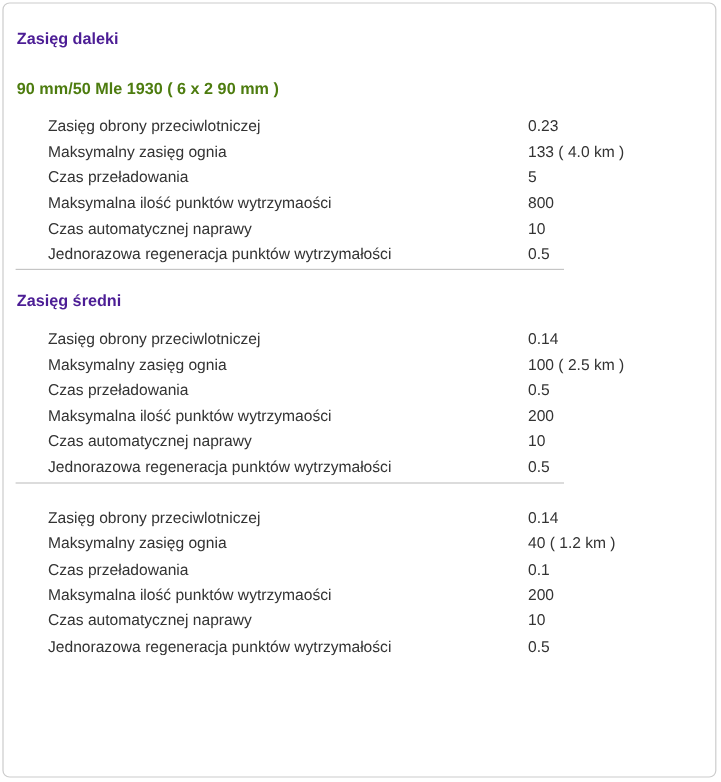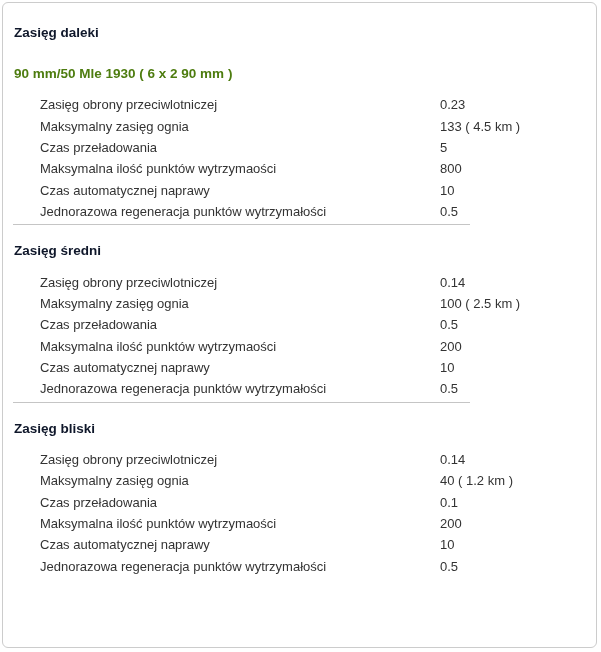--- a/index.html
+++ b/index.html
@@ -24,21 +24,21 @@
     padding: 22px 12px 12px 11px;
     color: #333333;
     font-size: 13px;
     overflow: hidden;
   }
   .section-title {
     margin: 0;
     font-size: 13.5px;
     font-weight: bold;
     line-height: 15px;
-    color: #0f172a;
+    color: #4c1d95;
   }
   .weapon-title {
     margin: 26px 0 5px 0;
     font-size: 13.5px;
     font-weight: bold;
     line-height: 15px;
     color: #4d7c0f;
   }
   .stats {
     display: block;
@@ -78,21 +78,21 @@
       <h3 class="section-title">Zasięg daleki</h3>
       <h4 class="weapon-title">90 mm/50 Mle 1930 ( 6 x 2 90 mm )</h4>
       <div class="stats">
     <div class="stat-row">
       <span class="stat-label">Zasięg obrony przeciwlotniczej</span>
       <span class="stat-value">0.23</span>
     </div>
 
     <div class="stat-row">
       <span class="stat-label">Maksymalny zasięg ognia</span>
-      <span class="stat-value">133 ( 4.5 km )</span>
+      <span class="stat-value">133 ( 4.0 km )</span>
     </div>
 
     <div class="stat-row">
       <span class="stat-label">Czas przeładowania</span>
       <span class="stat-value">5</span>
     </div>
 
     <div class="stat-row">
       <span class="stat-label">Maksymalna ilość punktów wytrzymaości</span>
       <span class="stat-value">800</span>
@@ -141,21 +141,20 @@
 
     <div class="stat-row">
       <span class="stat-label">Jednorazowa regeneracja punktów wytrzymałości</span>
       <span class="stat-value">0.5</span>
     </div>
   </div>
       <hr class="divider">
     </section>
 
     <section class="range-section">
-      <h3 class="section-title">Zasięg bliski</h3>
       <div class="stats">
     <div class="stat-row">
       <span class="stat-label">Zasięg obrony przeciwlotniczej</span>
       <span class="stat-value">0.14</span>
     </div>
 
     <div class="stat-row">
       <span class="stat-label">Maksymalny zasięg ognia</span>
       <span class="stat-value">40 ( 1.2 km )</span>
     </div>

